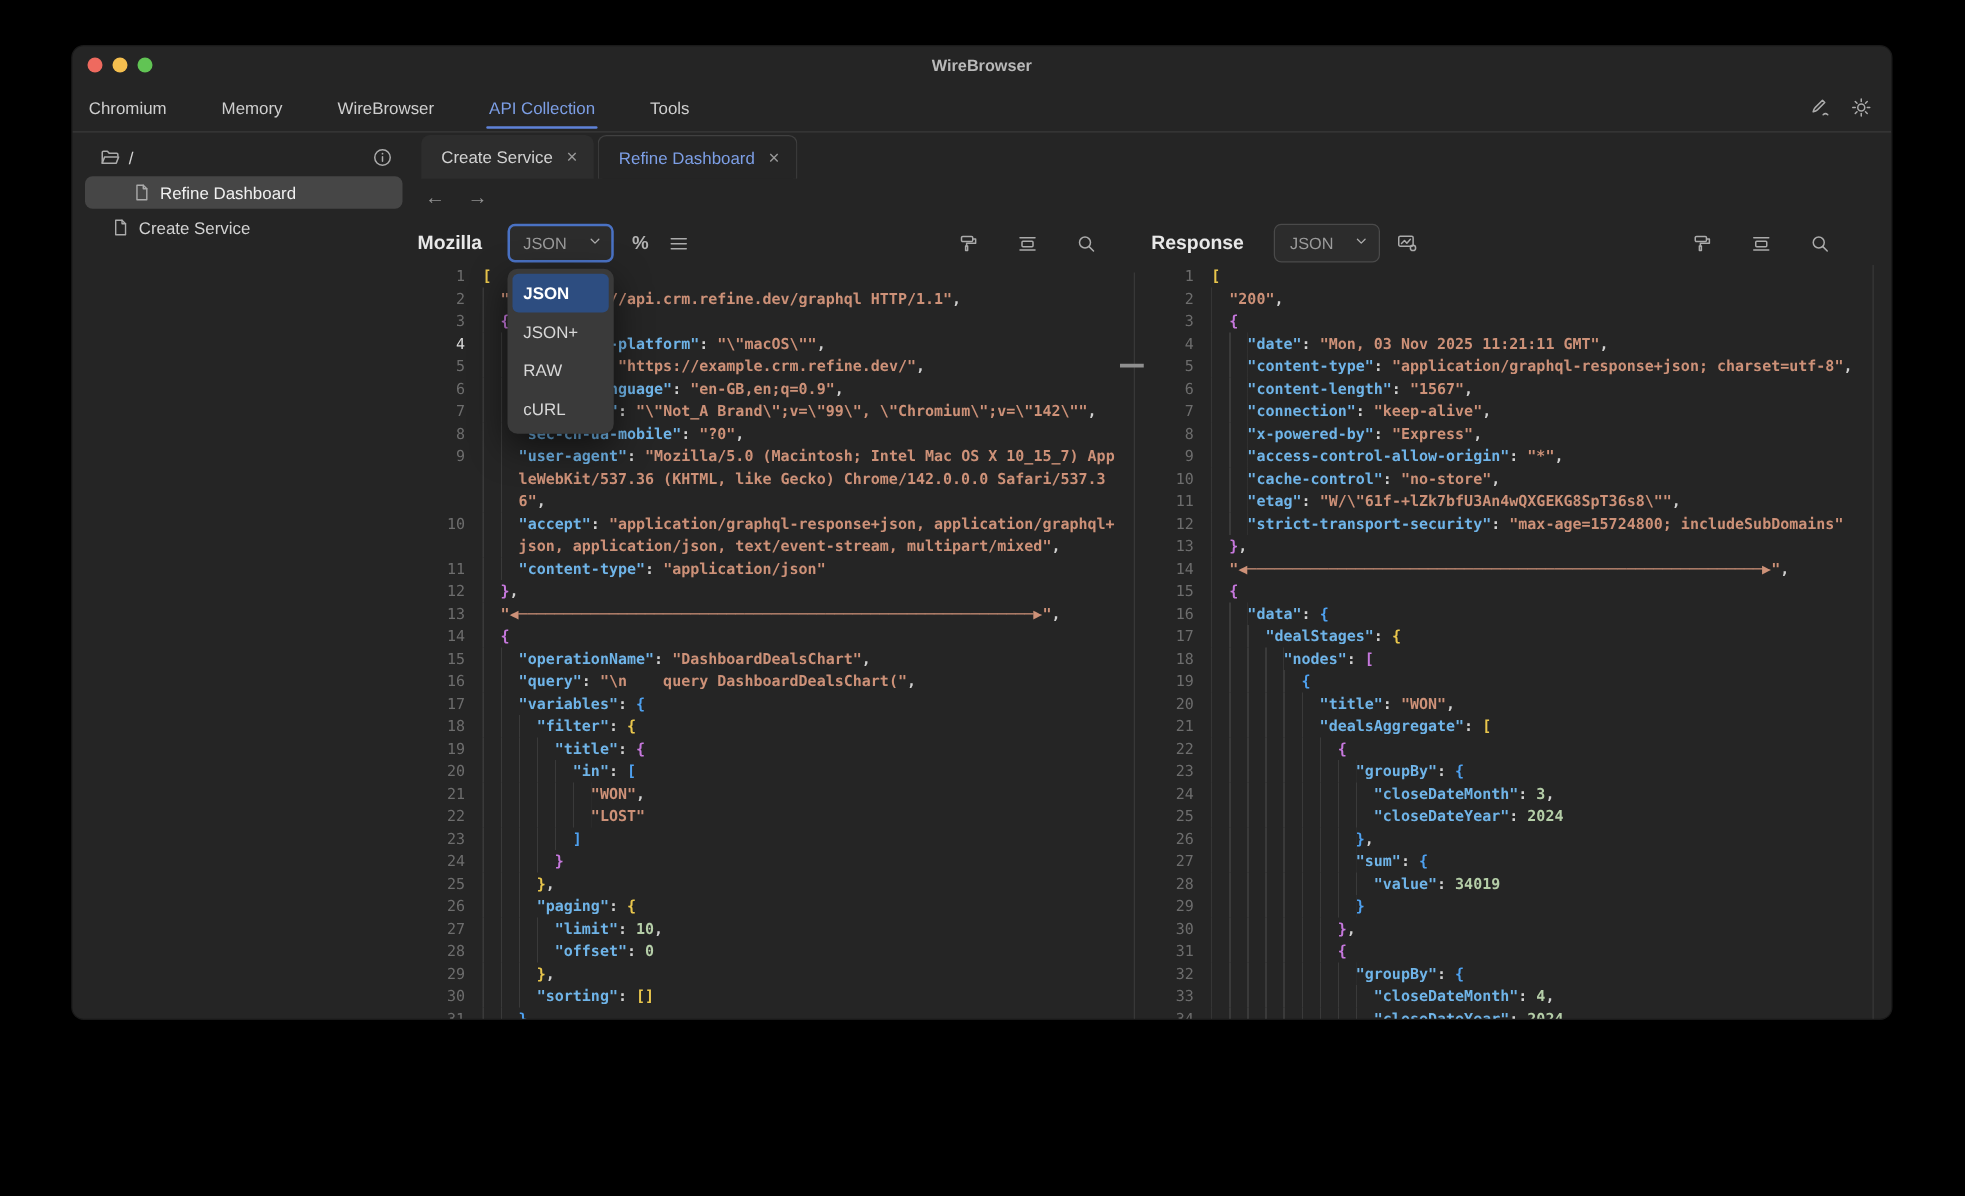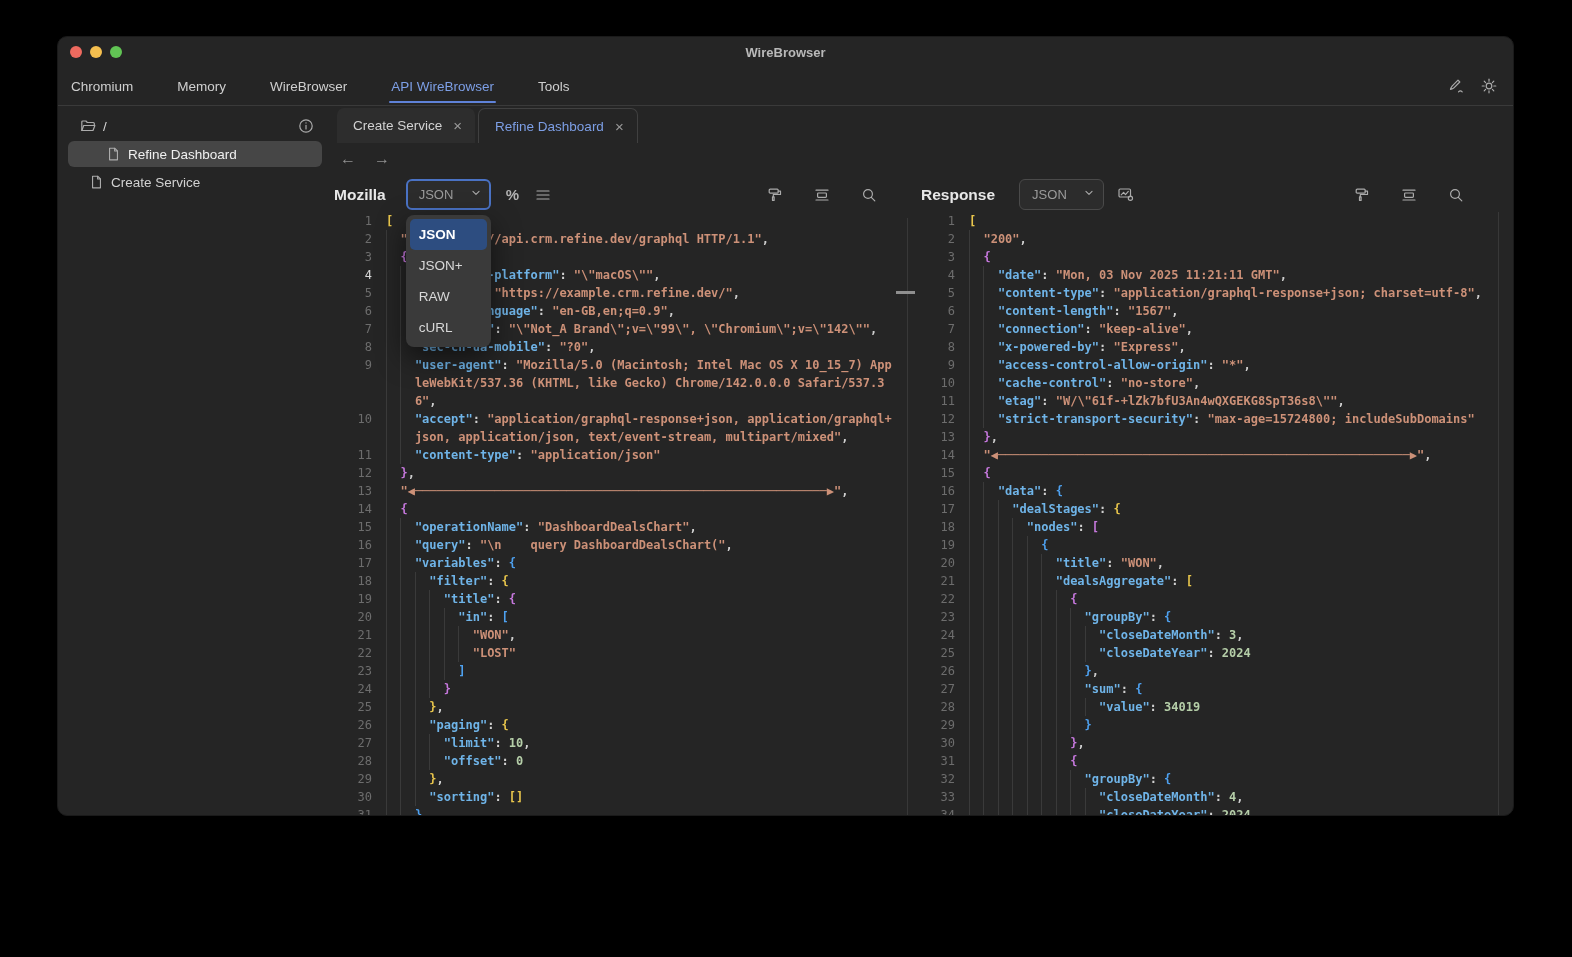--- a/index.html
+++ b/index.html
@@ -123,21 +123,21 @@
     <div class="menu-item">
         <span>Chromium</span>
       </div>
     <div class="menu-item">
         <span>Memory</span>
       </div>
     <div class="menu-item">
         <span>WireBrowser</span>
       </div>
     <div class="menu-item active">
-        <span>API WireBrowser</span>
+        <span>API Collection</span>
       </div>
     <div class="menu-item">
         <span>Tools</span>
       </div>
     <div class="menubar-icons">
       <span class="icon-btn">
         <svg class="ic" width="18" height="16" viewBox="0 0 18 16">
             <path d="M2.5 11.5c1.7-.4 2.7-.9 3.4-1.6l5.9-5.9-1.8-1.8-5.9 5.9c-.7.7-1.2 1.7-1.6 3.4z"></path>
             <path d="M10.5 13.8c1.2-1.2 2.5-1.2 3.7 0"></path>
           </svg>

